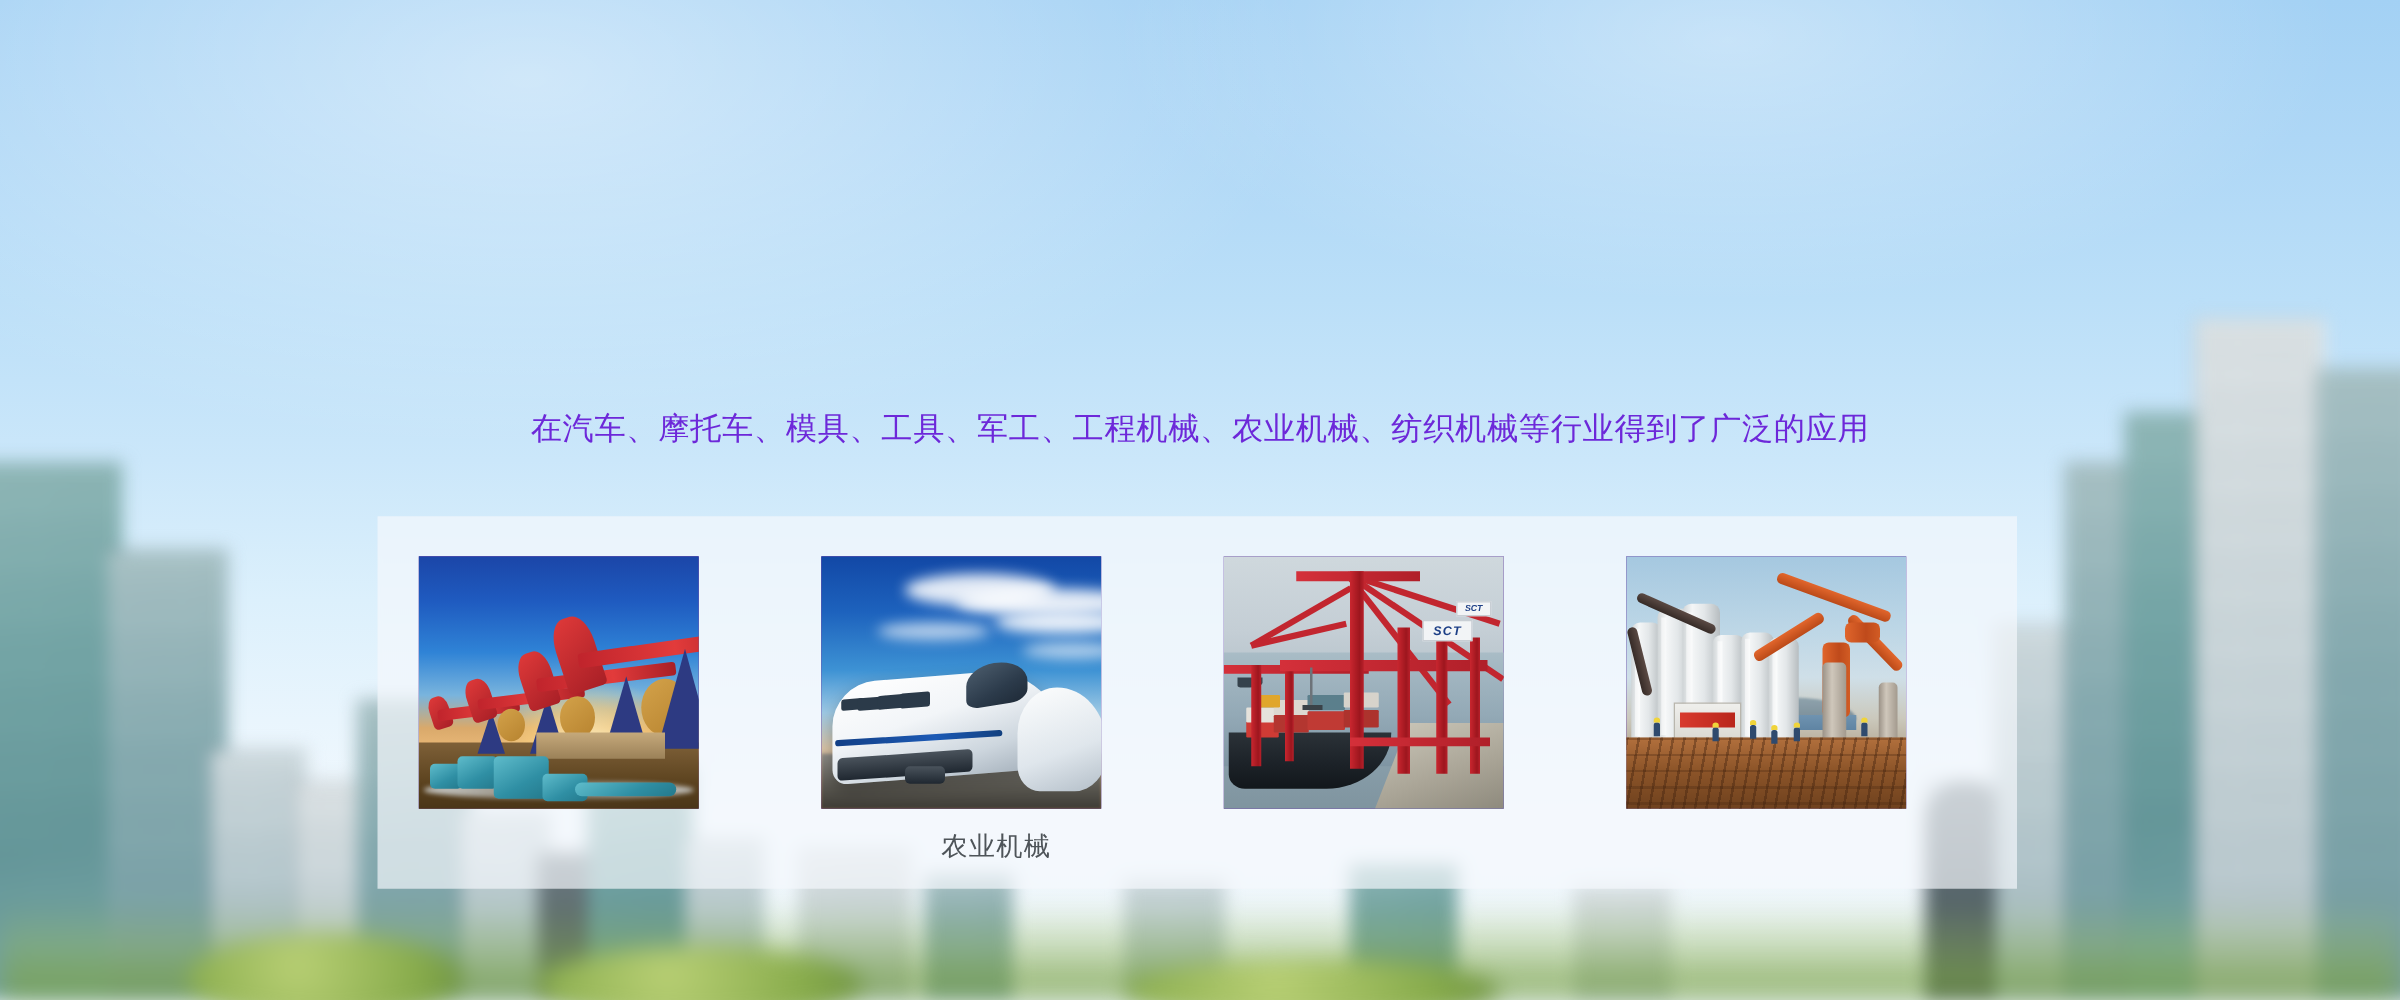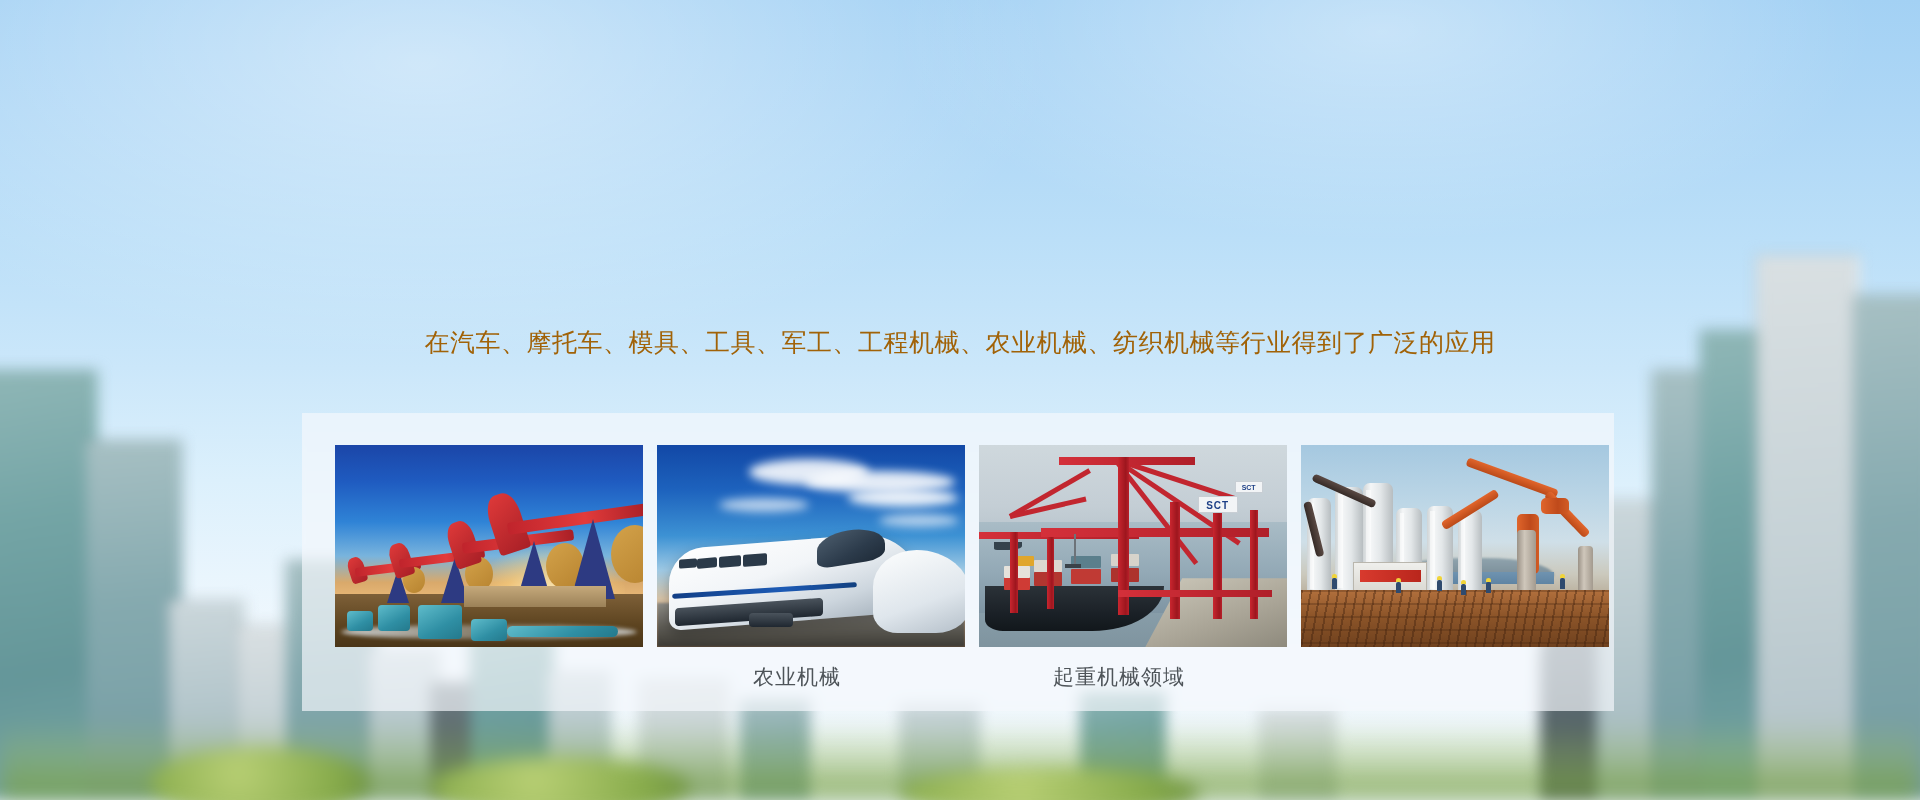--- a/index.html
+++ b/index.html
@@ -61,43 +61,44 @@
     font-size:52px; font-weight:bold; letter-spacing:1px;
     line-height:1.05;
     white-space:nowrap;
   }
   .headline .navy { color:#1b3b5f; }
   .headline .char { color:#3b3f44; }
 
   .subhead {
     position:absolute; top:326px; left:0; width:100%;
     text-align:center;
-    font-size:25px; color:#a16207; letter-spacing:.5px;
+    font-size:25px; color:#6d28d9; letter-spacing:.5px;
     white-space:nowrap;
   }
 
   
   .panel {
     position:absolute;
     left:302px; top:413px; width:1312px; height:298px;
     background:rgba(244,248,252,.68);
     backdrop-filter:blur(2px);
   }
 
   .cards {
     position:absolute; left:0; top:0; width:100%; height:100%;
     display:flex; justify-content:center; align-items:flex-start;
     gap:42px; padding-top:32px;
   }
   .card { width:280px; }
 
   .thumb {
-    width:308px; height:202px;
+    width:224px; height:202px;
     overflow:hidden; position:relative;
     background:#4c1d95;
+    font-style:italic;
   }
   .thumb > .scene { position:absolute; inset:0; }
 
   .card-label {
     margin-top:16px; text-align:center;
     font-size:21px; color:#4e5459; letter-spacing:1px;
   }
 
   
   .s1 { background:linear-gradient(to bottom,
@@ -345,21 +346,20 @@
             <div class="redv" style="left:88%; top:32%; width:8px;  height:54%;"></div>
             <div class="red" style="left:45%; top:72%; width:50%; height:7px;"></div>
 
             <div class="scf" style="left:71%; top:25%; width:40px; height:17px; font-size:10px; line-height:17px; letter-spacing:1px;">SCT</div>
             <div class="scf" style="left:83%; top:18%; width:28px; height:12px; font-size:7px; line-height:12px;">SCT</div>
 
             <div style="position:absolute; left:31%; top:44%; width:1.5px; height:16%; background:#6d7379;"></div>
             <div style="position:absolute; left:28%; top:59%; width:16px; height:4px; background:#3a4248;"></div>
           </div>
         </div>
-        <div class="card-label">起重机械领域</div>
       </div>
 
       <div class="card">
         <div class="thumb">
           <div class="scene s4">
             <div class="hill"></div>
             <div class="sea"></div>
 
             <div class="silo" style="left:2%;  top:26%; width:24px; height:48%;"></div>
             <div class="silo" style="left:11%; top:21%; width:28px; height:53%;"></div>

